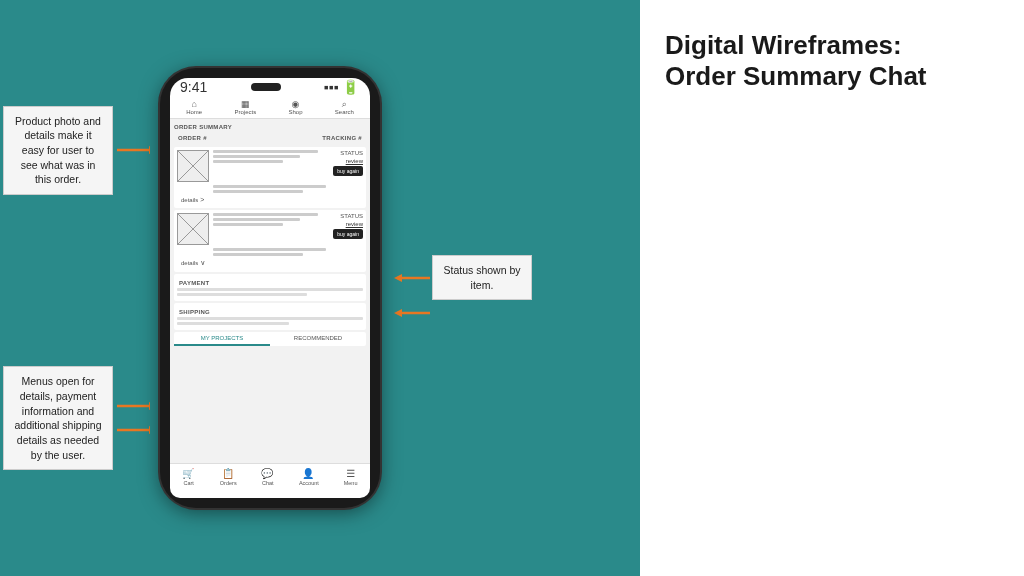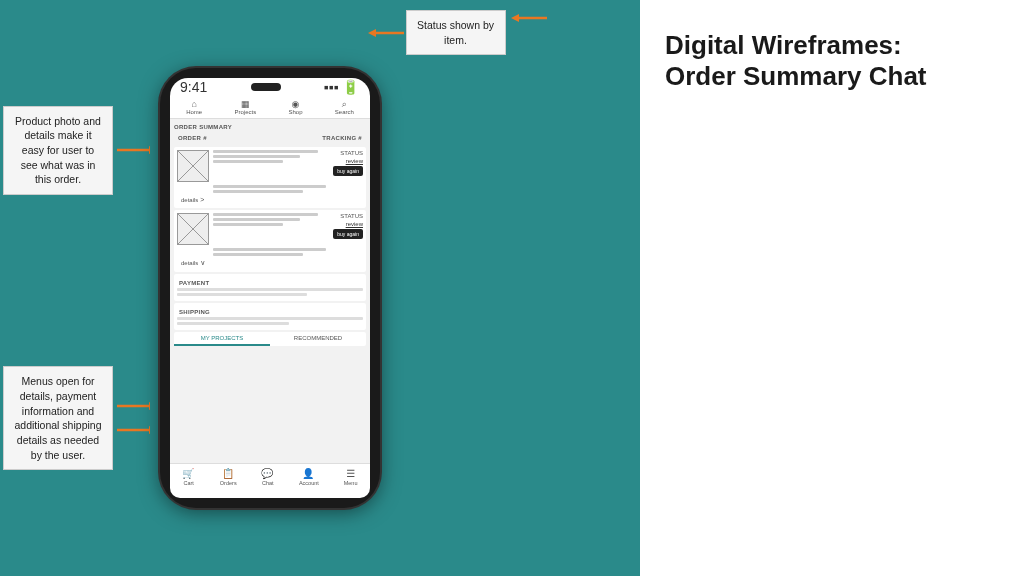--- a/index.html
+++ b/index.html
@@ -296,21 +296,21 @@
       text-align: center;
       line-height: 1.4;
       width: 110px;
     }
 
     
     .right-annotations-col {
       background: #2a8a8a;
       width: 130px;
       display: flex;
-      flex-direction: row;
+      flex-direction: column;
       justify-content: center;
       align-items: flex-start;
       padding: 10px 0 10px 4px;
       gap: 5px;
     }
 
     .ann-with-arrow-left {
       display: flex;
       align-items: center;
       gap: 2px;

